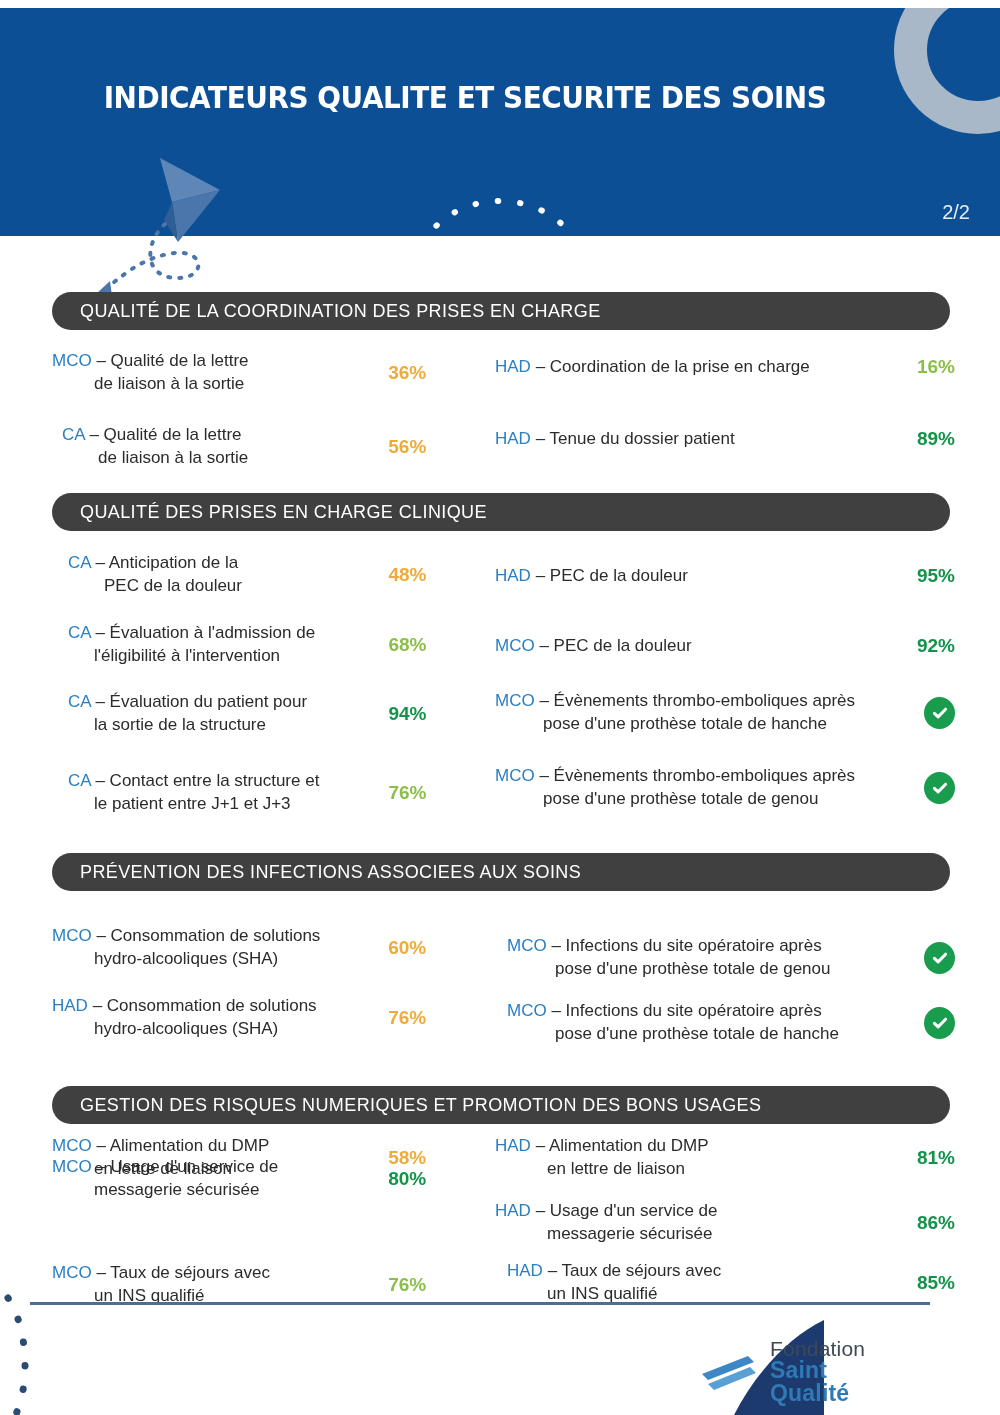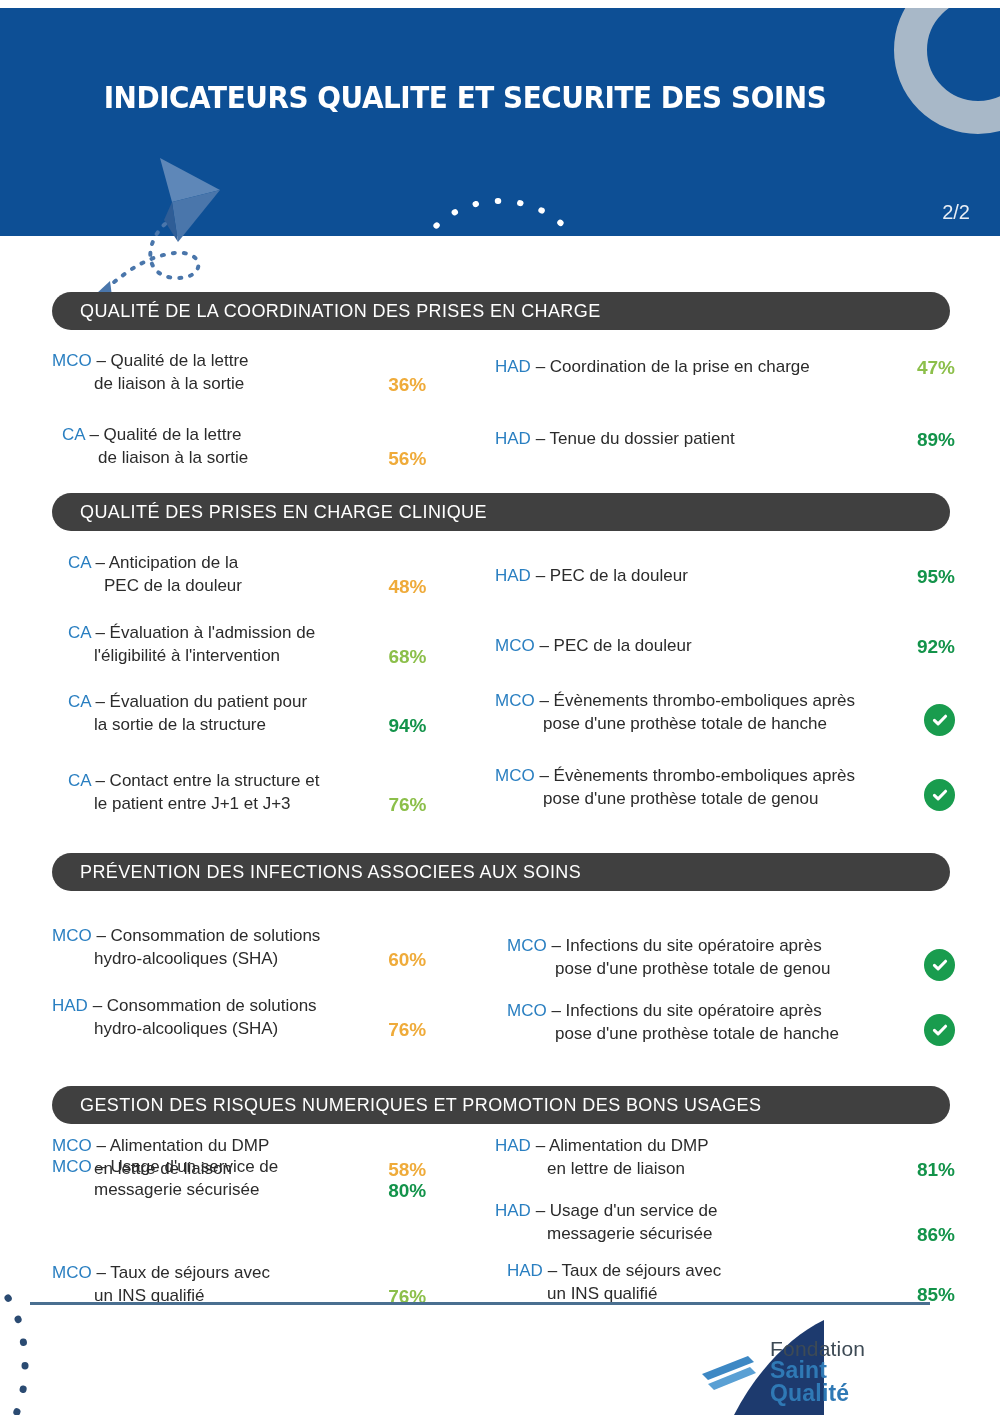--- a/index.html
+++ b/index.html
@@ -49,21 +49,21 @@
   .section-bar .label {
     color: #ffffff;
     font-size: 18px;
     letter-spacing: 0.4px;
     padding-left: 28px;
     font-family: "Liberation Sans", sans-serif;
     font-weight: 400;
   }
 
   
-  .row { position: absolute; display: flex; align-items: flex-end; gap: 35px; }
+  .row { position: absolute; display: flex; align-items: center; gap: 35px; }
   .row .text {
     font-size: 17px; color: #2b2b2b; line-height: 1.35;
     font-family: "Liberation Sans", sans-serif;
   }
   .row .text .code { color: #2a7fc1; }
   .row .text .l2 { display: block; }
   .row .val {
     font-size: 19px; font-weight: bold;
     font-family: "Liberation Sans", sans-serif;
   }
@@ -146,21 +146,21 @@
       <span class="l2" style="padding-left:42px">de liaison à la sortie</span>
     </div>
     <div class="val v-orange">36%</div>
   </div>
 
   <div class="row rrow" style="top:356px">
     <div class="text">
       <span class="code">HAD</span>
       <span> – </span><span>Coordination de la prise en charge</span>
     </div>
-    <div class="val v-lgreen">47%</div>
+    <div class="val v-lgreen">16%</div>
   </div>
 
   <div class="row lrow" style="top:424px">
     <div class="text" style="padding-left:10px">
       <span class="code">CA</span>
       <span> – </span><span>Qualité de la lettre</span>
       <span class="l2" style="padding-left:36px">de liaison à la sortie</span>
     </div>
     <div class="val v-orange">56%</div>
   </div>

